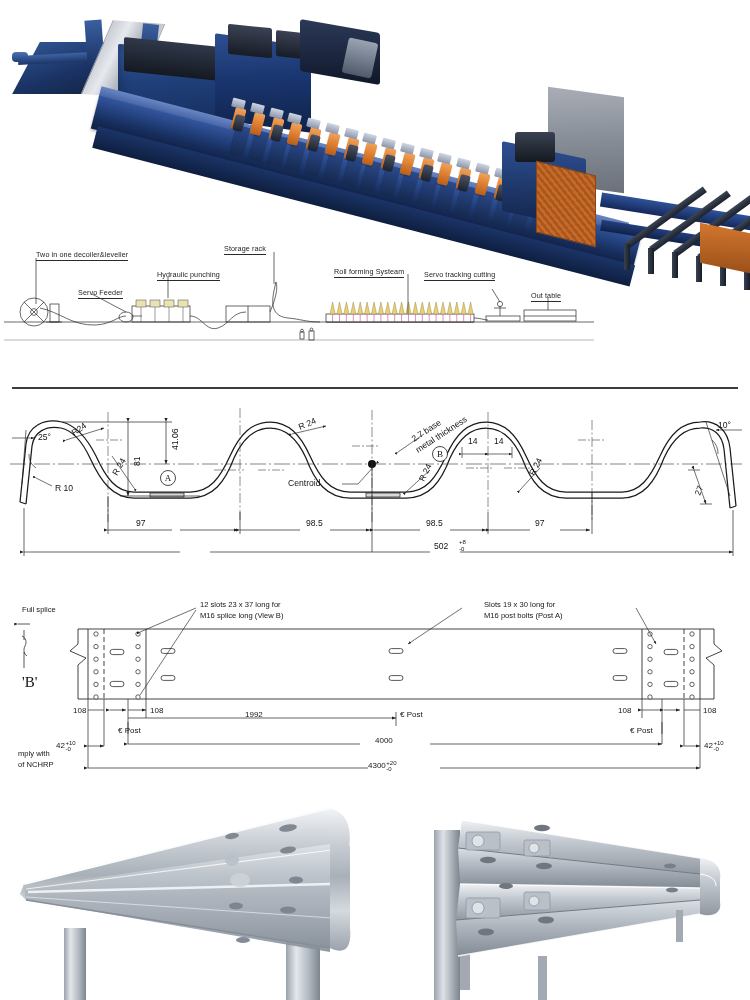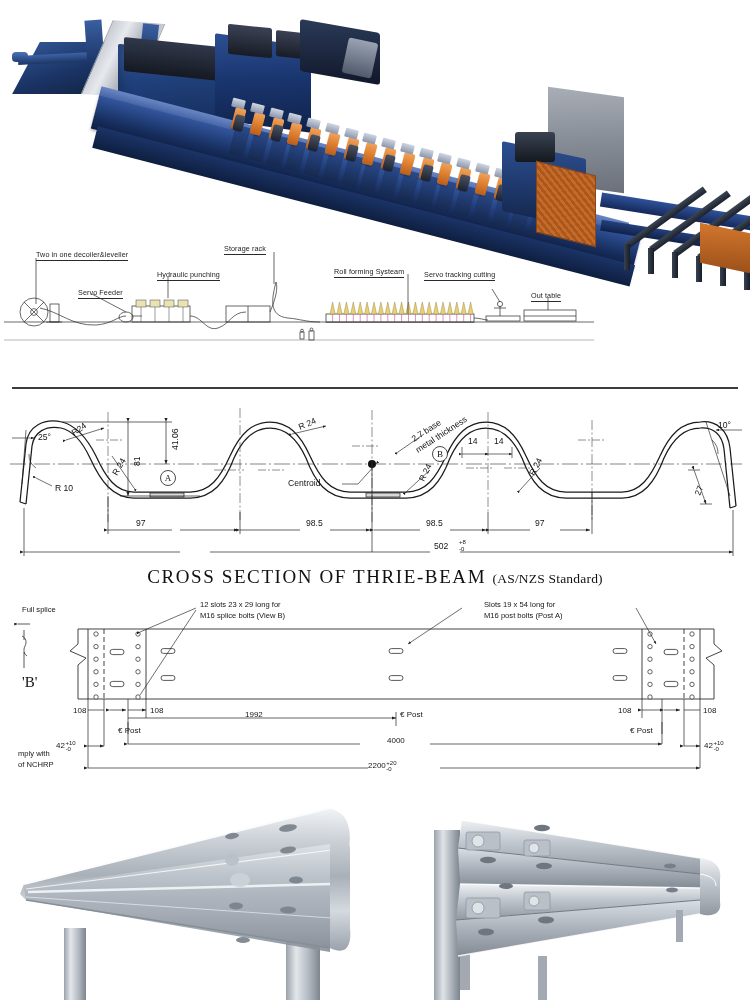--- a/index.html
+++ b/index.html
@@ -601,24 +601,20 @@
         <text x="306" y="134">98.5</text>
         <text x="426" y="134">98.5</text>
         <text x="535" y="134">97</text>
         <text x="434" y="157">502</text>
         <text x="459" y="152" font-size="6">+8</text>
         <text x="459" y="159" font-size="6">-0</text>
       </g>
     </svg>
   </div>
 
-  <div id="section-title">
-    <span>CROSS SECTION OF THRIE-BEAM</span>
-    <span class="std">(AS/NZS Standard)</span>
-  </div>
 
   <div id="plan-section">
     <svg width="750" height="190" viewBox="0 0 750 190">
       <defs>
         <marker id="ah2" markerWidth="7" markerHeight="7" refX="6" refY="2.4" orient="auto">
           <path d="M0,0 L6,2.4 L0,4.8 z" fill="#222"></path>
         </marker>
         <marker id="ah3" markerWidth="6" markerHeight="6" refX="5" refY="2" orient="auto">
           <path d="M0,0 L5,2 L0,4 z" fill="#222"></path>
         </marker>
@@ -738,35 +734,35 @@
         <text x="118" y="137">€ Post</text>
         <text x="400" y="121">€ Post</text>
         <text x="630" y="137">€ Post</text>
         <text x="416" y="147" opacity="0">€ Post</text>
       </g>
     </svg>
 
     <div class="note-txt" style="left:22px;top:8px;">Full splice</div>
     <div class="serif-b" style="left:22px;top:78px;">'B'</div>
 
-    <div class="note-txt" style="left:200px;top:3px;">12 slots 23 x 29 long for</div>
-    <div class="note-txt" style="left:200px;top:14px;">M16 splice bolts (View B)</div>
-
-    <div class="note-txt" style="left:484px;top:3px;">Slots 19 x 54 long for</div>
+    <div class="note-txt" style="left:200px;top:3px;">12 slots 23 x 37 long for</div>
+    <div class="note-txt" style="left:200px;top:14px;">M16 splice long (View B)</div>
+
+    <div class="note-txt" style="left:484px;top:3px;">Slots 19 x 30 long for</div>
     <div class="note-txt" style="left:484px;top:14px;">M16 post bolts (Post A)</div>
 
     <div class="note-txt" style="left:18px;top:152px;">mply with</div>
     <div class="note-txt" style="left:18px;top:163px;">of NCHRP</div>
 
     <div class="dim-txt" style="left:73px;top:110px;">108</div>
     <div class="dim-txt" style="left:150px;top:110px;">108</div>
     <div class="dim-txt" style="left:245px;top:114px;">1992</div>
-    <div class="dim-txt" style="left:375px;top:140px;margin-left:12px;">4000</div>
+    <div class="dim-txt" style="left:375px;top:140px;">4000</div>
     <div class="dim-txt" style="left:368px;top:164px;">
-      <span>2200</span><span class="tol"><span>+20</span><br><span>-0</span></span>
+      <span>4300</span><span class="tol"><span>+20</span><br><span>-0</span></span>
     </div>
     <div class="dim-txt" style="left:56px;top:144px;">
       <span>42</span><span class="tol"><span>+10</span><br><span>-0</span></span>
     </div>
     <div class="dim-txt" style="left:704px;top:144px;">
       <span>42</span><span class="tol"><span>+10</span><br><span>-0</span></span>
     </div>
     <div class="dim-txt" style="left:618px;top:110px;">108</div>
     <div class="dim-txt" style="left:703px;top:110px;">108</div>
   </div>

